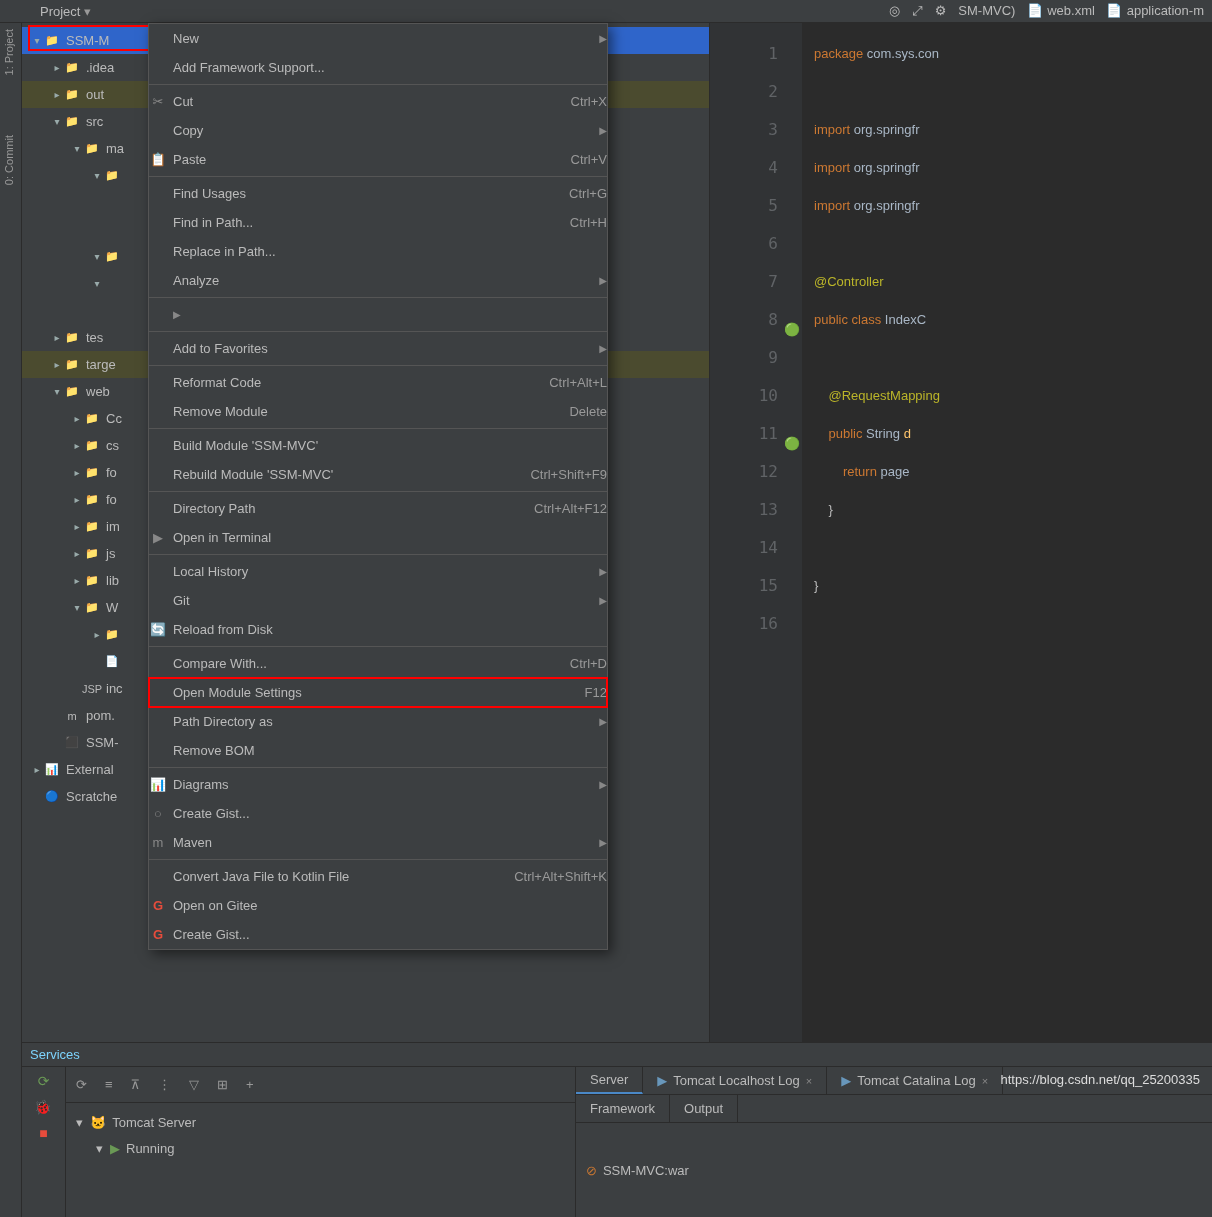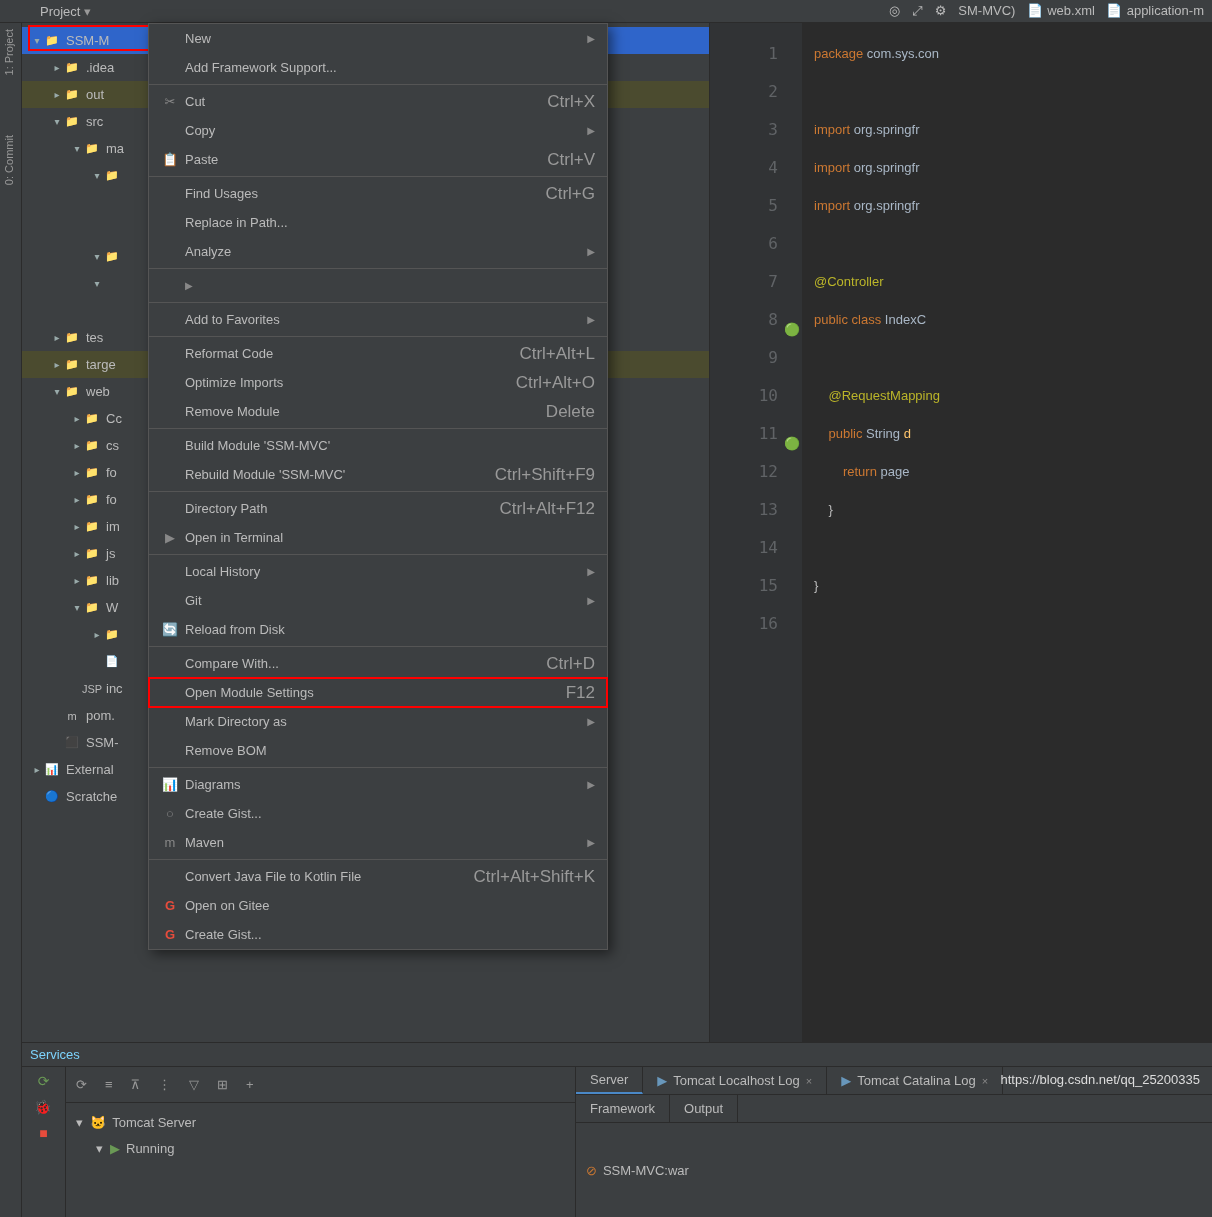--- a/index.html
+++ b/index.html
@@ -28,24 +28,24 @@
 .gutter{width:92px;background:#313335;text-align:right;padding-top:12px}
 .gutter .ln{height:38px;line-height:38px;color:#606366;font-family:Consolas,monospace;font-size:16px;padding-right:24px;position:relative}
 .gutter .ln .gi{position:absolute;right:2px;top:10px;width:16px;height:16px}
 .code{flex:1;padding-top:12px;padding-left:12px;font-family:Consolas,monospace;font-size:17px}
 .code .line{height:38px;line-height:38px;white-space:pre}
 .kw{color:#cc7832}
 .ann{color:#bbb529}
 .ident{color:#a9b7c6}
 .fn{color:#ffc66d}
 .ctx{position:absolute;left:148px;top:23px;width:460px;background:#3c3f41;border:1px solid #555;box-shadow:4px 4px 12px rgba(0,0,0,.5);z-index:100}
-.ctx-item{display:flex;align-items:center;height:29px;padding:0 12px}
+.ctx-item{display:flex;align-items:center;height:29px;padding:0 0}
 .ctx-item .ic{width:18px;margin-right:6px;color:#888;display:inline-flex;justify-content:center}
 .ctx-item .lbl{flex:1}
-.ctx-item .sc{color:#999;font-size:17px}
+.ctx-item .sc{color:#999;font-size:13px}
 .ctx-item .arr{color:#888;font-size:10px}
 .ctx-sep{height:1px;background:#555;margin:2px 0}
 .services{height:175px;border-top:1px solid #2b2b2b;background:#3c3f41;display:flex;flex-direction:column}
 .svc-hdr{height:24px;display:flex;align-items:center;padding:0 8px;border-bottom:1px solid #2b2b2b;color:#7dd3fc}
 .svc-body{flex:1;display:flex}
 .svc-tb{width:44px;border-right:1px solid #2b2b2b;display:flex;flex-direction:column;align-items:center;padding-top:6px;gap:10px}
 .svc-tb span{color:#888;font-size:14px}
 .svc-left{width:510px;border-right:1px solid #2b2b2b}
 .svc-tabs{height:36px;display:flex;align-items:center;gap:18px;padding-left:10px;border-bottom:1px solid #2b2b2b}
 .svc-tabs span{color:#999}
@@ -382,20 +382,25 @@
       <span class="sc">Ctrl+V</span>
     </div>
     <div class="ctx-sep"></div>
     <div class="ctx-item">
       <span class="ic" style=""></span>
       <span class="lbl">Find Usages</span>
       <span class="sc">Ctrl+G</span>
     </div>
     <div class="ctx-item">
       <span class="ic" style=""></span>
+      <span class="lbl">Find in Path...</span>
+      <span class="sc">Ctrl+H</span>
+    </div>
+    <div class="ctx-item">
+      <span class="ic" style=""></span>
       <span class="lbl">Replace in Path...</span>
     </div>
     <div class="ctx-item">
       <span class="ic" style=""></span>
       <span class="lbl">Analyze</span>
       <span class="arr">▶</span>
     </div>
     <div class="ctx-sep"></div>
     <div class="ctx-item">
       <span class="ic" style=""></span>
@@ -408,25 +413,20 @@
       <span class="arr">▶</span>
     </div>
     <div class="ctx-sep"></div>
     <div class="ctx-item">
       <span class="ic" style=""></span>
       <span class="lbl">Reformat Code</span>
       <span class="sc">Ctrl+Alt+L</span>
     </div>
     <div class="ctx-item">
       <span class="ic" style=""></span>
-      <span class="lbl">Optimize Imports</span>
-      <span class="sc">Ctrl+Alt+O</span>
-    </div>
-    <div class="ctx-item">
-      <span class="ic" style=""></span>
       <span class="lbl">Remove Module</span>
       <span class="sc">Delete</span>
     </div>
     <div class="ctx-sep"></div>
     <div class="ctx-item">
       <span class="ic" style=""></span>
       <span class="lbl">Build Module 'SSM-MVC'</span>
     </div>
     <div class="ctx-item">
       <span class="ic" style=""></span>
@@ -464,21 +464,21 @@
       <span class="lbl">Compare With...</span>
       <span class="sc">Ctrl+D</span>
     </div>
     <div class="ctx-item" style="outline: red solid 2px; outline-offset: -1px;">
       <span class="ic" style=""></span>
       <span class="lbl">Open Module Settings</span>
       <span class="sc">F12</span>
     </div>
     <div class="ctx-item">
       <span class="ic" style=""></span>
-      <span class="lbl">Mark Directory as</span>
+      <span class="lbl">Path Directory as</span>
       <span class="arr">▶</span>
     </div>
     <div class="ctx-item">
       <span class="ic" style=""></span>
       <span class="lbl">Remove BOM</span>
     </div>
     <div class="ctx-sep"></div>
     <div class="ctx-item">
       <span class="ic" style="">📊</span>
       <span class="lbl">Diagrams</span>

